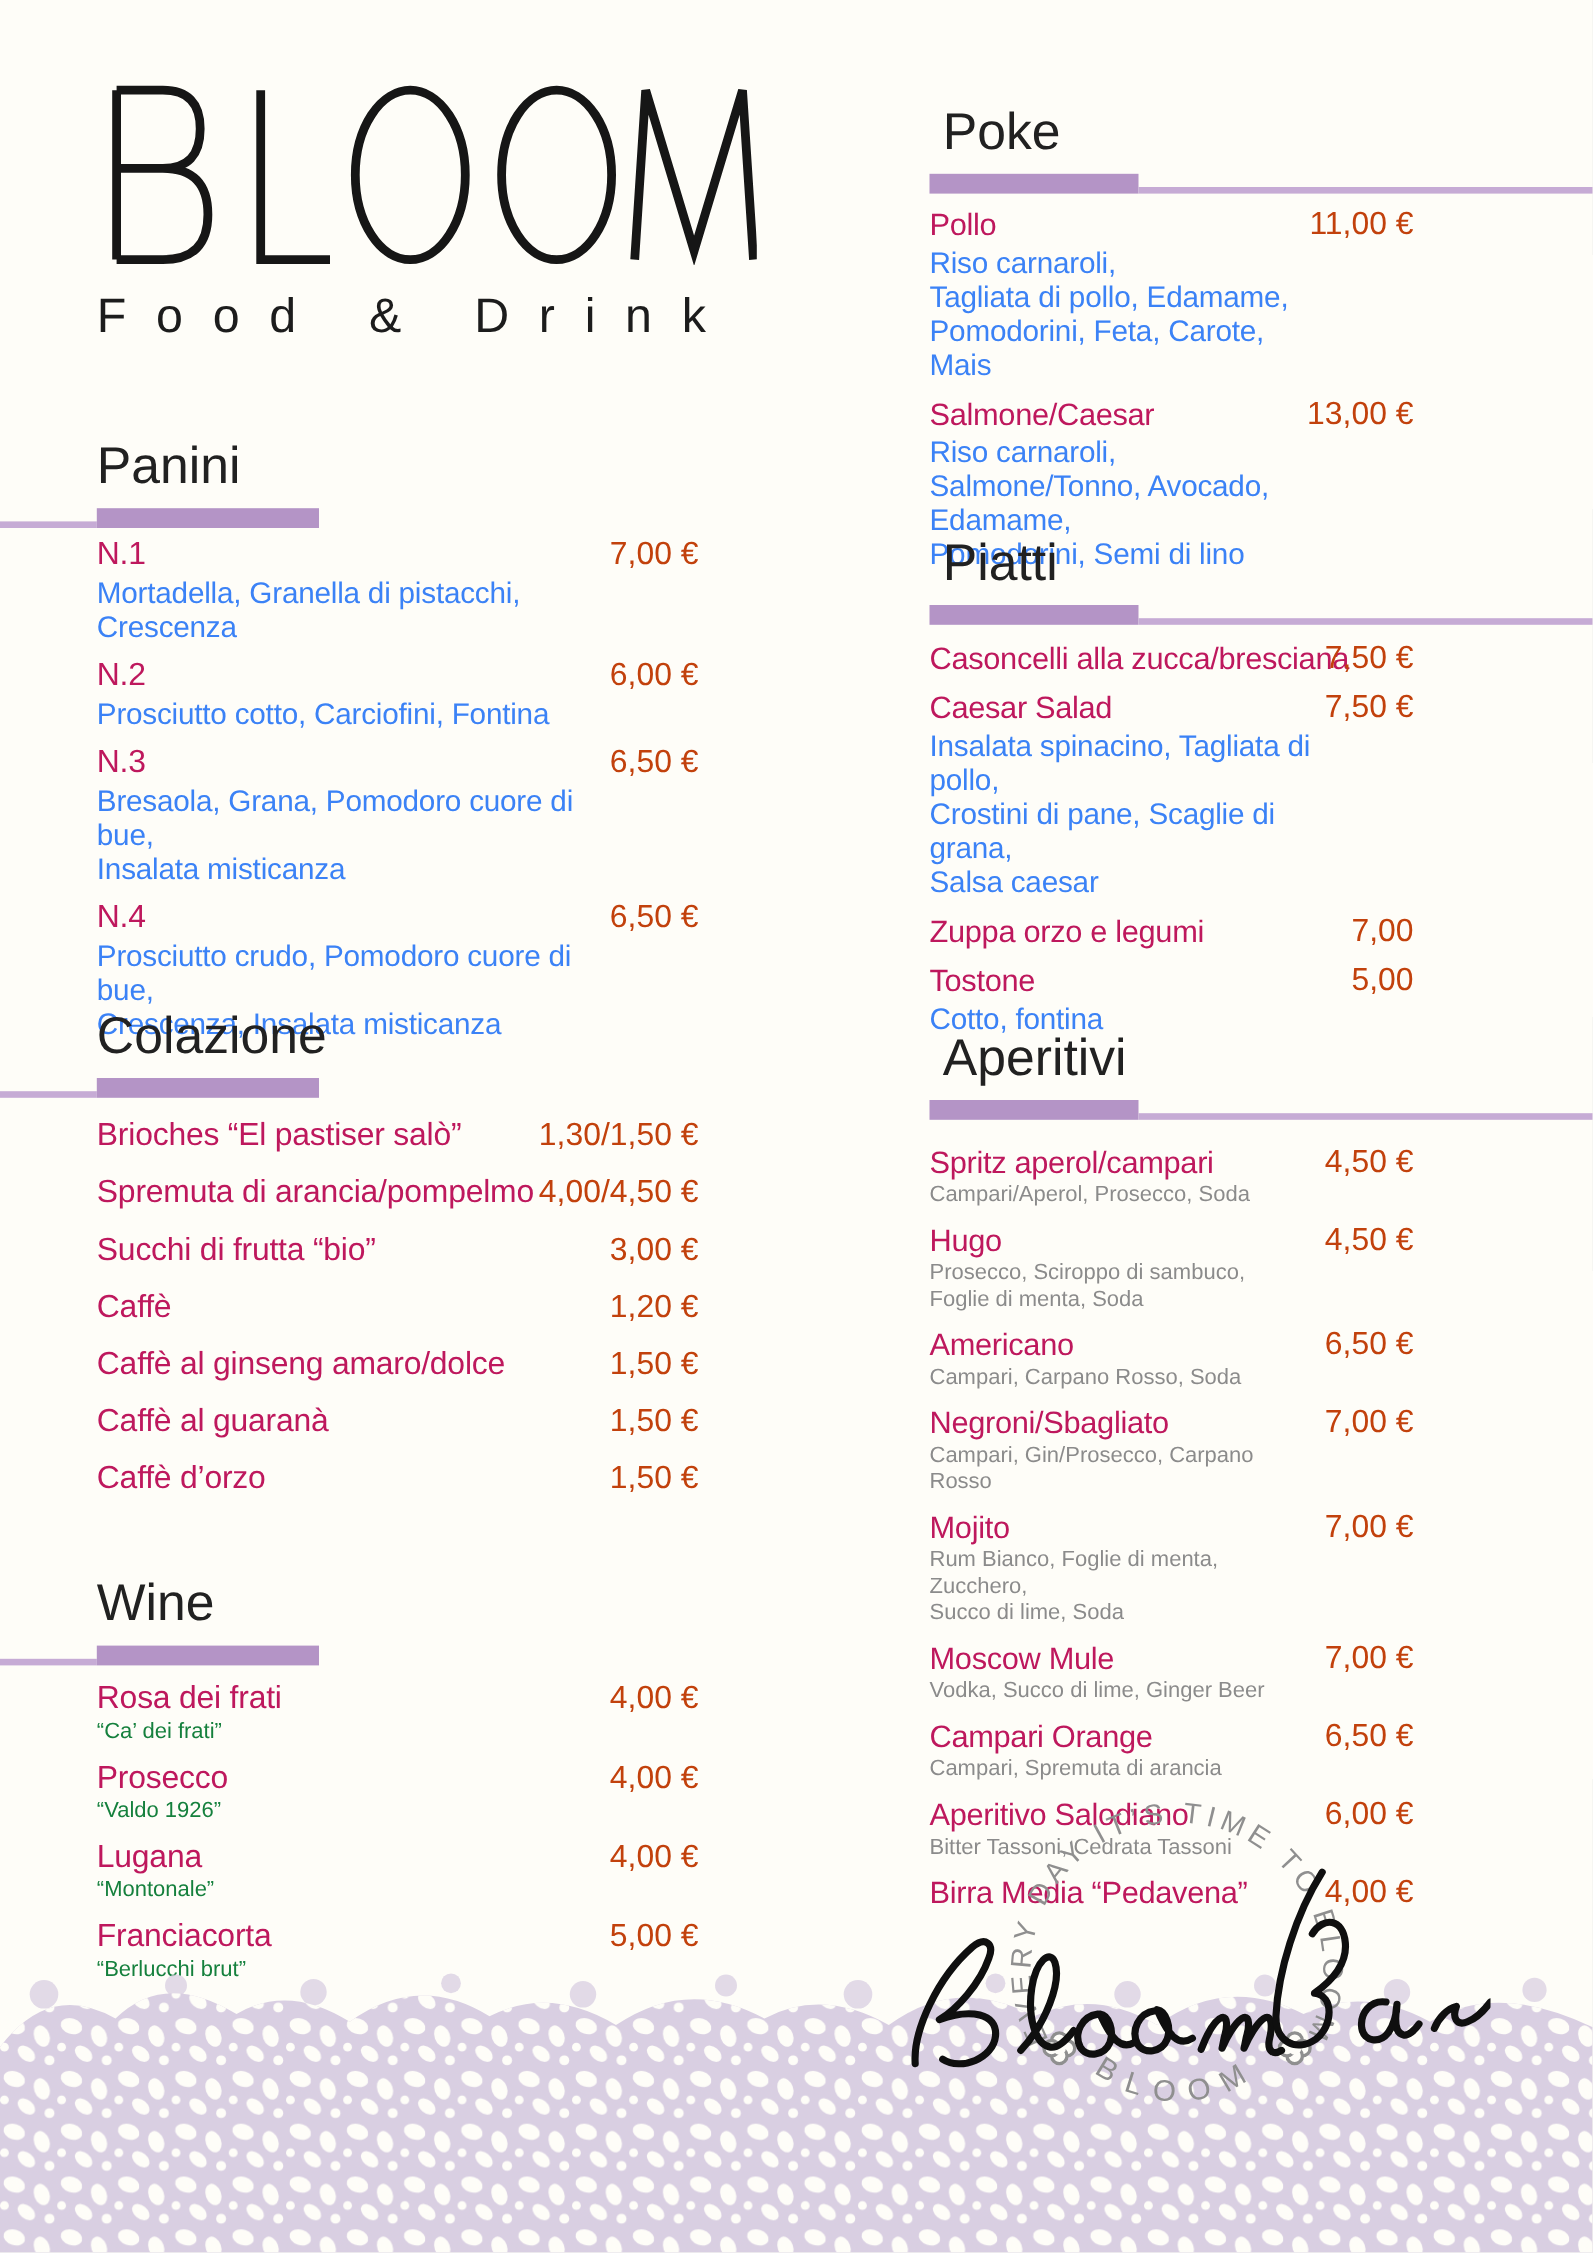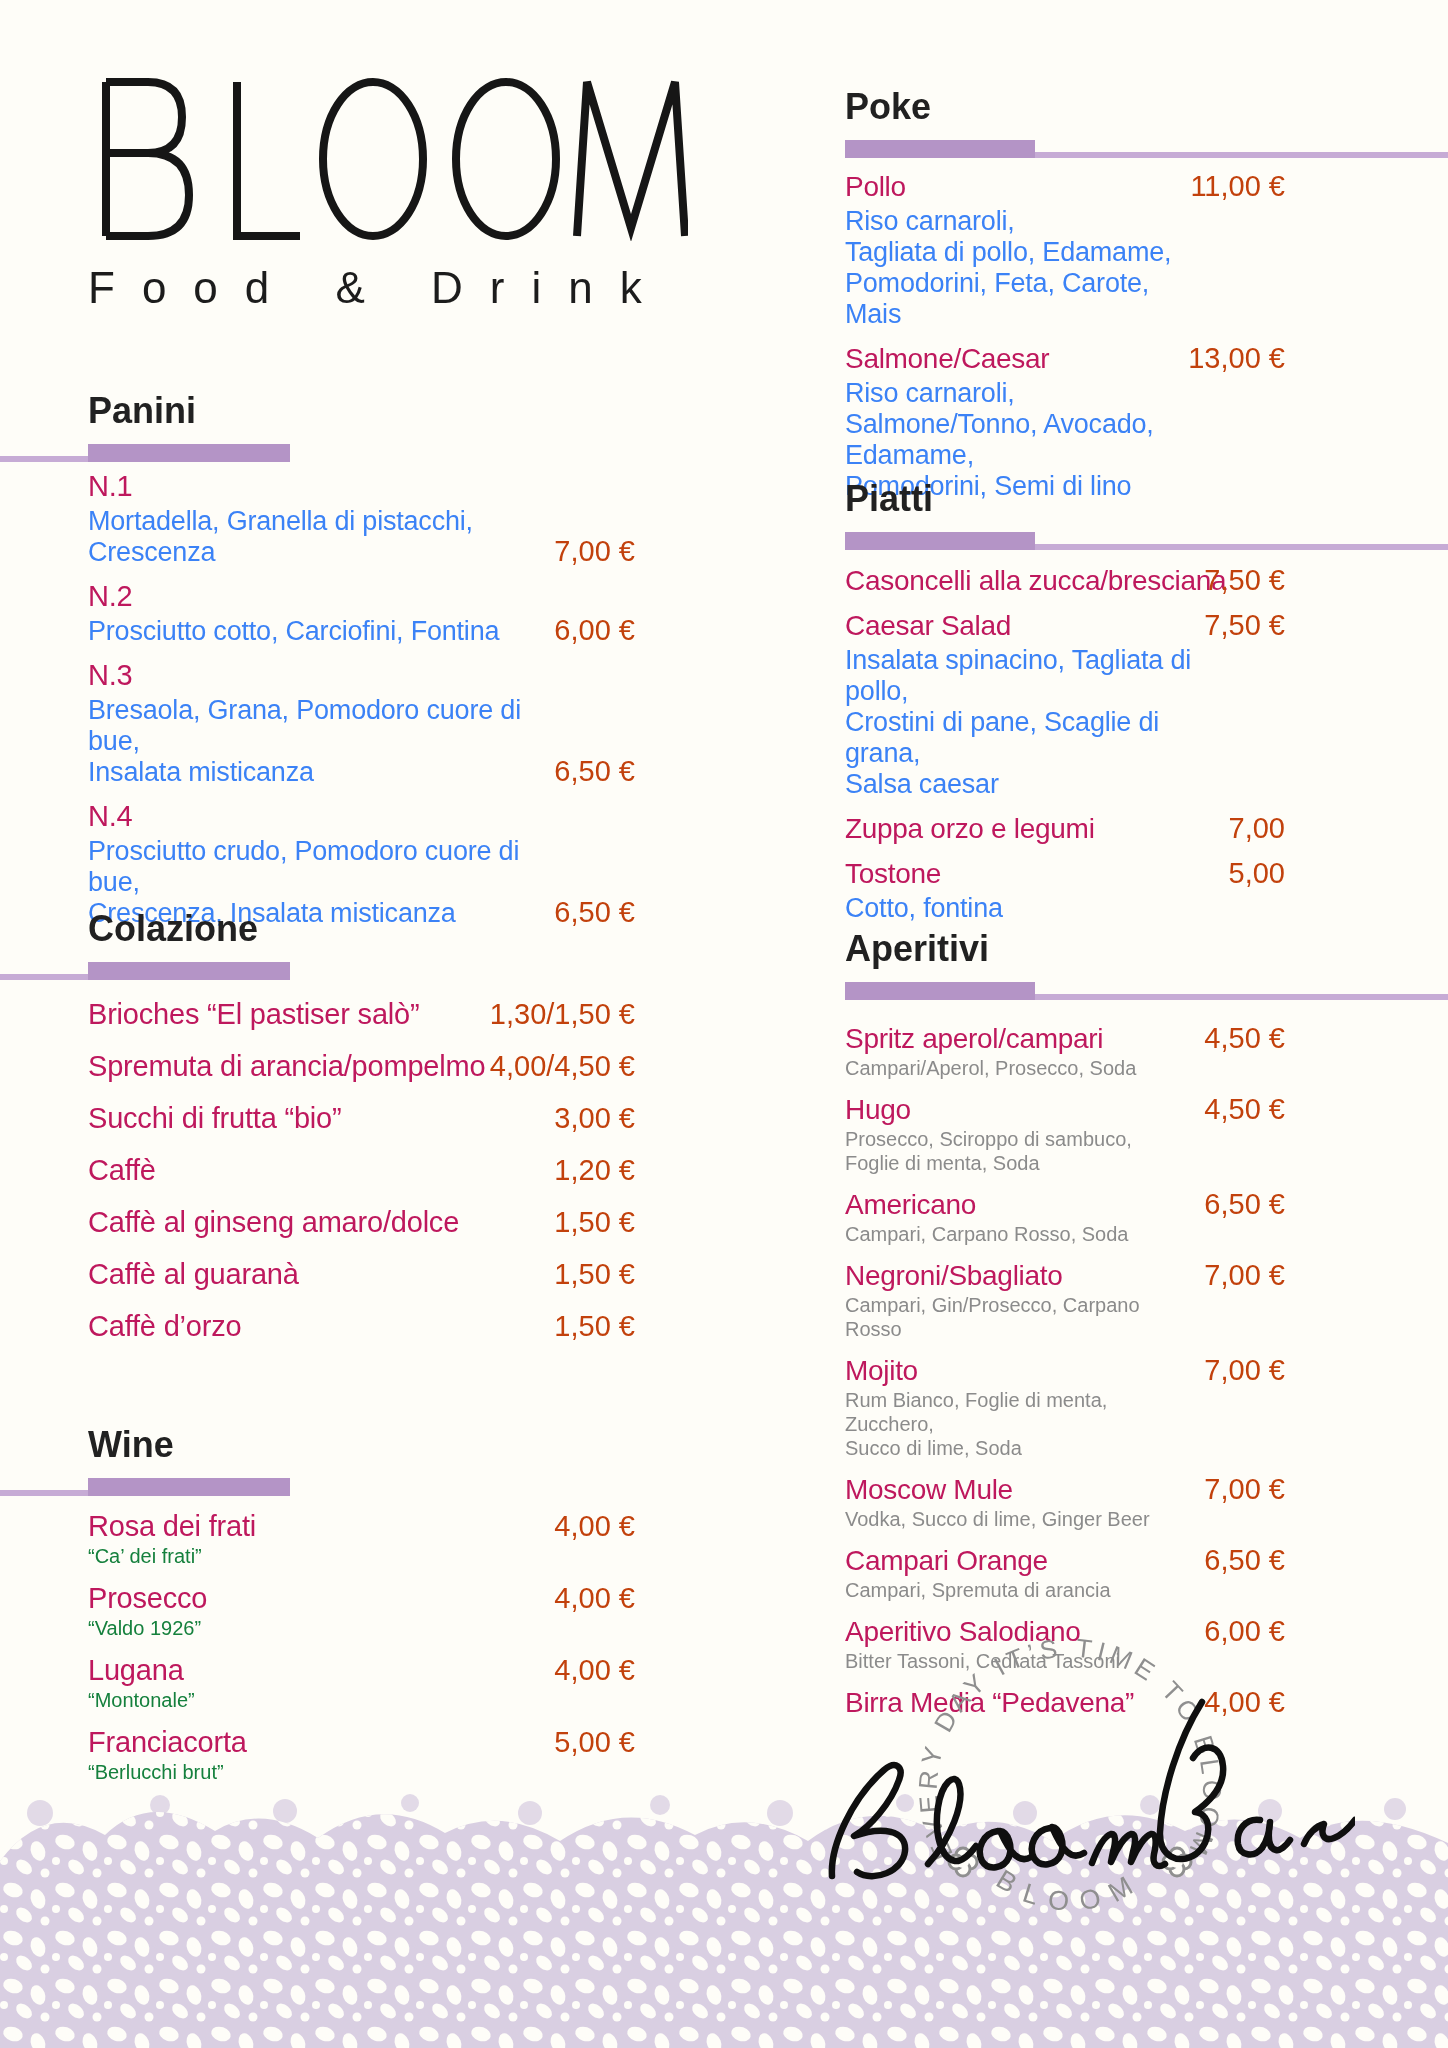--- a/index.html
+++ b/index.html
@@ -14,21 +14,21 @@
   .logo-block svg { display:block; }
   .tagline {
     margin-top:22px; font-size:44px; font-weight:300; color:#1c1c1c;
     letter-spacing:27px; white-space:nowrap;
   }
 
   
   .sec { position:absolute; }
   .sec-left  { left:0;     width:736px; }
   .sec-right { left:845px; width:603px; }
-  .ttl { margin:0; font-size:36px; line-height:54px; font-weight:700; color:#212121; }
+  .ttl { margin:12px; font-size:47px; line-height:54px; font-weight:400; color:#212121; }
   .ind { margin-left:88px; }
 
   .bar { display:flex; align-items:flex-end; margin-top:6px; height:18px; }
   .bar .thick { height:18px; background:#b494c6; }
   .bar .thin  { height:6px;  background:#c6abd5; }
   .bar-left  .thin  { width:88px; }
   .bar-left  .thick { width:202px; }
   .bar-right .thick { width:190px; }
   .bar-right .thin  { flex:1; }
 
@@ -39,21 +39,21 @@
   .row { display:flex; align-items:flex-start; gap:6px; }
   .row .nmw { flex:1; min-width:0; }
   .nm { font-size:29px; line-height:33px; color:#be185d; letter-spacing:-0.2px; white-space:nowrap; }
   .sec-right .nm { font-size:28px; letter-spacing:-0.3px; }
   .desc { font-size:27px; line-height:31px; color:#3b82f6; white-space:pre-line; margin-top:3px; letter-spacing:-0.2px; }
   .desc-sm { font-size:20px; line-height:24px; color:#8b8b8b; white-space:pre-line; margin-top:1px; }
   .sub { font-size:20px; line-height:23px; color:#15803d; margin-top:2px; }
   .pr { font-size:29px; line-height:33px; color:#c2410c; white-space:nowrap; text-align:right; }
 
   
-  .s-panini    .row { margin-top:12px;align-items:flex-end; } .s-panini    .row:first-child { margin-top:8px; }
+  .s-panini    .row { margin-top:12px; } .s-panini    .row:first-child { margin-top:8px; }
   .s-colazione .row { margin-top:19px; } .s-colazione .row:first-child { margin-top:18px; }
   .s-wine      .row { margin-top:14px; } .s-wine      .row:first-child { margin-top:14px; }
   .s-poke      .row { margin-top:12px; } .s-poke      .row:first-child { margin-top:12px; }
   .s-piatti    .row { margin-top:12px; } .s-piatti    .row:first-child { margin-top:14px; }
   .s-aperitivi .row { margin-top:13px; } .s-aperitivi .row:first-child { margin-top:22px; }
 
   
   .lace { position:absolute; left:0; bottom:0; width:1448px; height:265px; z-index:1; }
   .stamp { position:absolute; left:898px; top:1618px; width:345px; height:345px; z-index:2; }
   .stamp text { font-family:"Liberation Sans", sans-serif; fill:#8f8f8f; }

